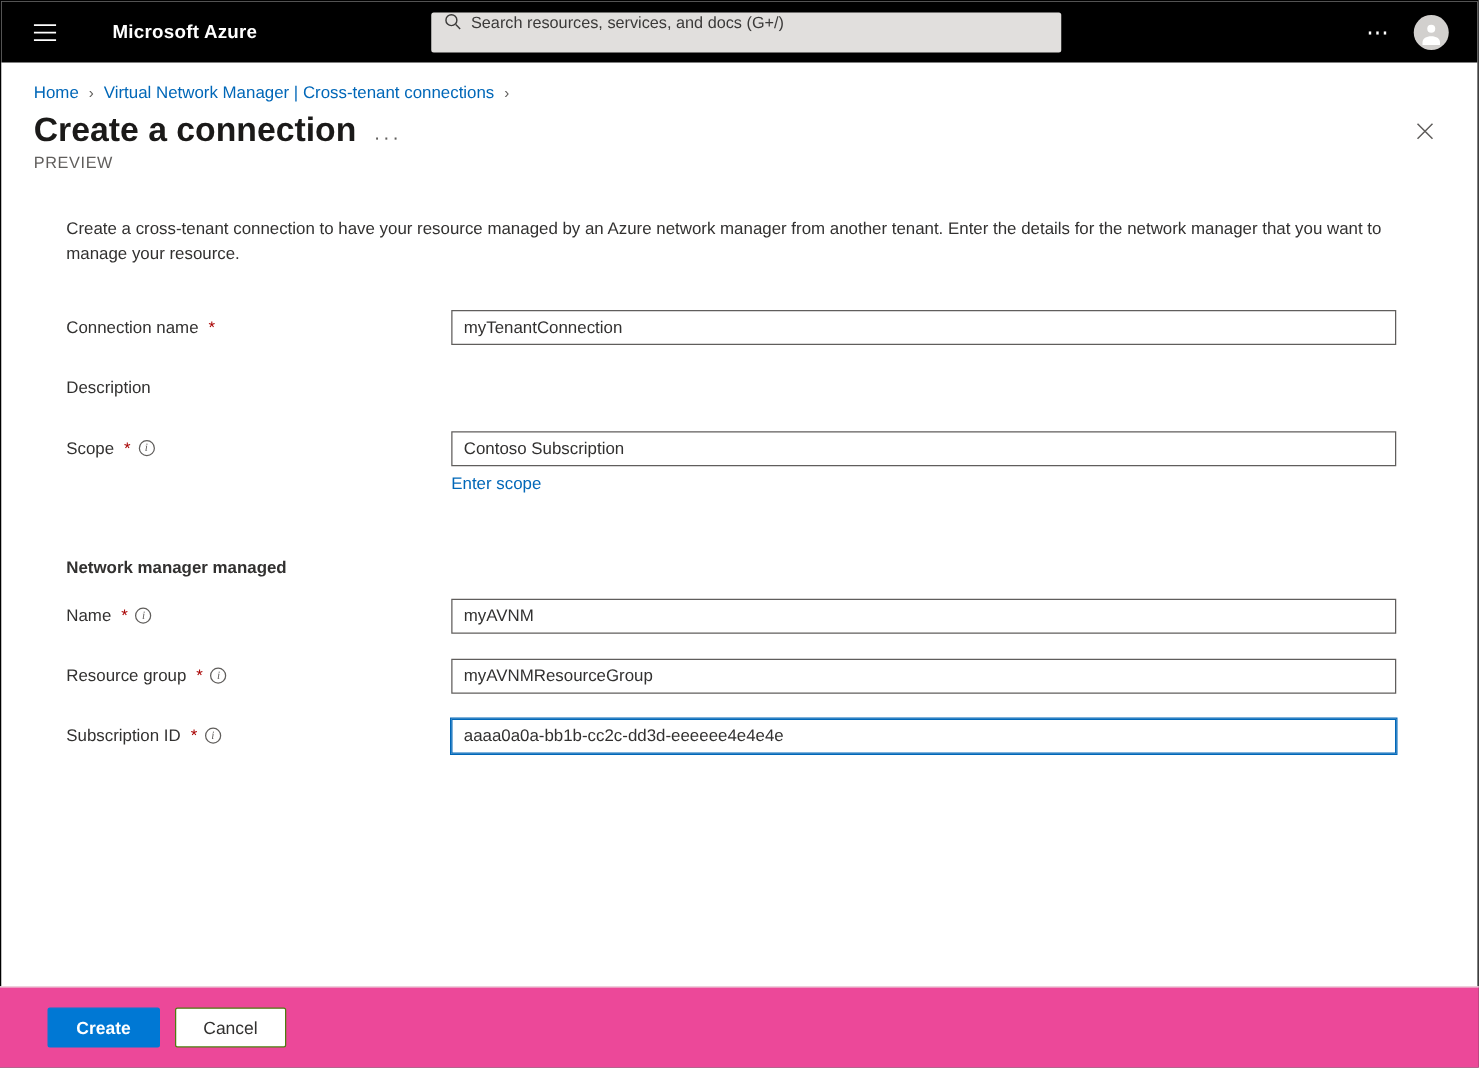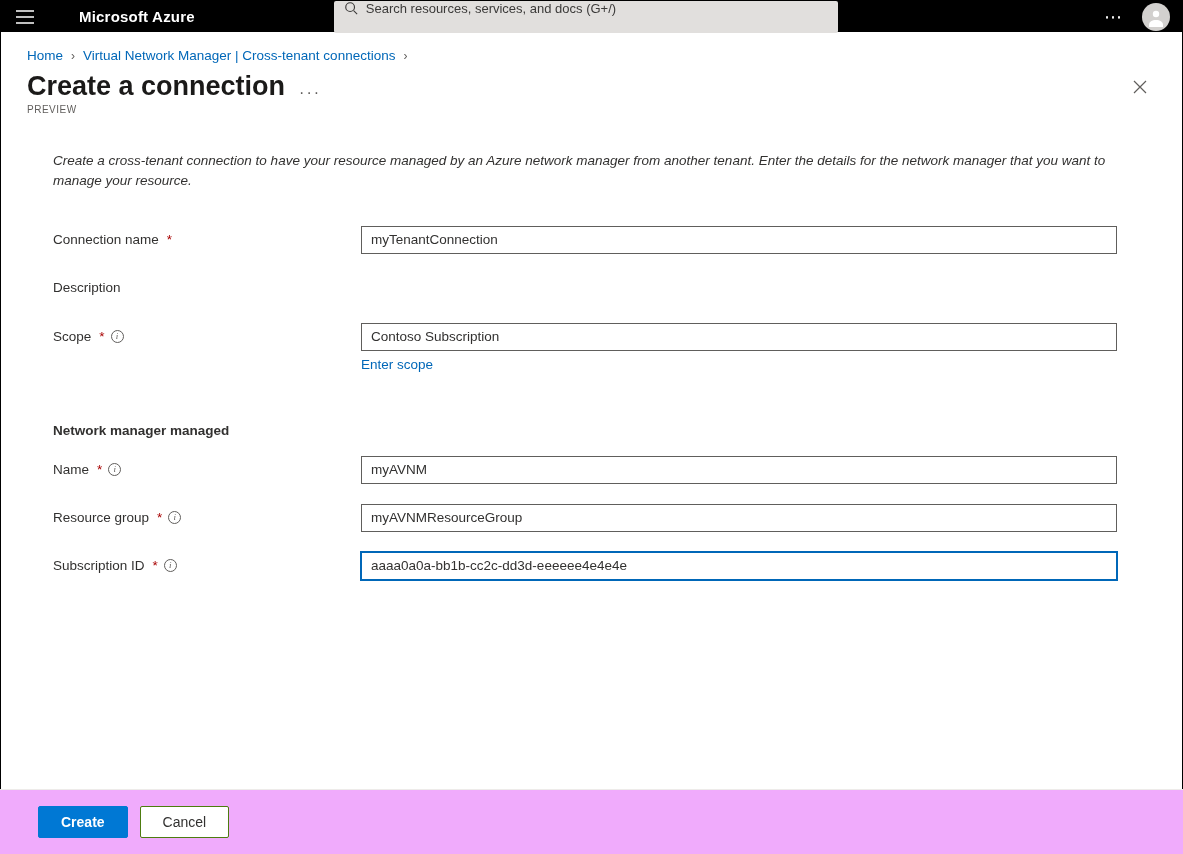--- a/index.html
+++ b/index.html
@@ -1,20 +1,20 @@
 <!DOCTYPE html>
 <html><head>
 <meta charset="utf-8">
 <style>
   * { box-sizing: border-box; margin: 0; padding: 0; }
   html, body { width: 1183px; height: 854px; font-family: "Segoe UI", -apple-system, BlinkMacSystemFont, sans-serif; background: #fff; color: #323130; overflow: hidden; }
   body { border: 1px solid #000; }
 
   
-  .topbar { height: 31px; background: #000; display: flex; align-items: center; padding: 0 12px; gap: 14px; }
+  .topbar { height: 49px; background: #000; display: flex; align-items: center; padding: 0 23px; gap: 14px; }
   .hamburger { width: 24px; height: 24px; display:flex; align-items:center; justify-content:center; cursor:pointer; }
   .hamburger svg { stroke: #fff; }
   .brand { color: #fff; font-size: 15px; font-weight: 600; letter-spacing: .2px; margin-left: 28px; }
   .searchwrap { flex: 0 0 504px; margin-left: 125px; }
   .searchbox { display:flex; align-items:flex-start; background:#e1dfdd; border-radius:2px; height:32px; padding:0 10px; gap:8px; }
   .searchbox input { border:0; background:transparent; outline:none; font-size:13px; width:100%; color:#323130; }
   .searchbox input::placeholder { color:#3b3a39; }
   .topright { margin-left:auto; display:flex; align-items:center; gap:18px; }
   .more-h { color:#fff; font-size:18px; letter-spacing:2px; cursor:pointer; }
   .avatar { width:28px; height:28px; border-radius:50%; background:#d2d0ce; display:flex; align-items:center; justify-content:center; cursor:pointer; }
@@ -23,43 +23,43 @@
   
   .breadcrumb { padding: 16px 26px 6px; font-size: 13.5px; display:flex; align-items:center; gap:8px; }
   .breadcrumb a { color:#0067b8; text-decoration:none; cursor:pointer; }
   .breadcrumb .sep { color:#605e5c; font-size:12px; }
 
   
   .page-header { padding: 2px 26px 36px; position: relative; }
   .page-title-row { display:flex; align-items:flex-end; gap:14px; }
   .page-title { font-size: 27px; font-weight: 600; color:#1b1a19; }
   .title-more { font-size:16px; color:#605e5c; letter-spacing:2px; cursor:pointer; padding-top:4px; }
-  .preview-tag { font-size:10px; letter-spacing:.5px; color:#605e5c; margin-top:2px; }
+  .preview-tag { font-size:13px; letter-spacing:.5px; color:#605e5c; margin-top:2px; }
   .close-x { position:absolute; right:34px; top:10px; cursor:pointer; }
   .close-x svg { stroke:#605e5c; }
 
   
   .content { padding: 0 52px; overflow-y:auto; height: calc(854px - 49px - 84px - 68px); }
-  .intro { font-size: 13.5px; color:#323130; line-height: 1.5; max-width: 1060px; margin-bottom: 34px; font-style: italic; }
+  .intro { font-size: 13.5px; color:#323130; line-height: 1.5; max-width: 1060px; margin-bottom: 34px; }
   .form-row { display:flex; align-items:flex-start; margin-bottom: 20px; }
   .form-row .label-col { flex: 0 0 308px; font-size:13.5px; color:#323130; padding-top:6px; display:flex; align-items:center; gap:6px; }
   .form-row .input-col { flex:1; max-width: 756px; }
   .label-col .req { color:#a80000; margin-left:2px; }
   .info-icon { width:13px; height:13px; border:1px solid #605e5c; border-radius:50%; display:inline-flex; align-items:center; justify-content:center; font-size:9px; color:#605e5c; font-style:italic; font-family: Georgia, serif; cursor:default; }
   .text-input { width:100%; height:28px; border:1px solid #605e5c; border-radius:0; padding:0 9px; font-size:13.5px; font-family:inherit; outline:none; color:#323130; }
   textarea.text-input { height:110px; padding:6px 9px; resize: both; }
   .focused { border:1px solid #0067b8; box-shadow: 0 0 0 1px #0067b8; }
   .link-below { color:#0067b8; font-size:13.5px; margin-top:6px; display:inline-block; cursor:pointer; }
   .section-heading { font-size:13.5px; font-weight:600; margin: 22px 0 18px; }
   .desc-row { margin-bottom: 28px; }
   .scope-row { margin-bottom: 4px; }
   .after-scope { margin-bottom: 28px; }
 
   
-  .footer { position:absolute; bottom:0; left:0; right:0; border-top:1px solid #edebe9; background:#f0abfc; padding: 16px 14px 16px 38px; display:flex; gap:12px; }
+  .footer { position:absolute; bottom:0; left:0; right:0; border-top:1px solid #edebe9; background:#ec4899; padding: 16px 14px 16px 38px; display:flex; gap:12px; }
   .btn { height:32px; padding:0 22px; font-size:14px; border-radius:2px; cursor:pointer; font-family:inherit; }
   .btn-primary { background:#0078d4; color:#fff; border:1px solid #0078d4; font-weight:600; }
   .btn-secondary { background:#fff; color:#323130; border:1px solid #4d7c0f; }
 </style>
 </head>
 <body>
 
 <div class="topbar">
   <div class="hamburger">
     <svg width="18" height="14" viewBox="0 0 18 14" fill="none">

